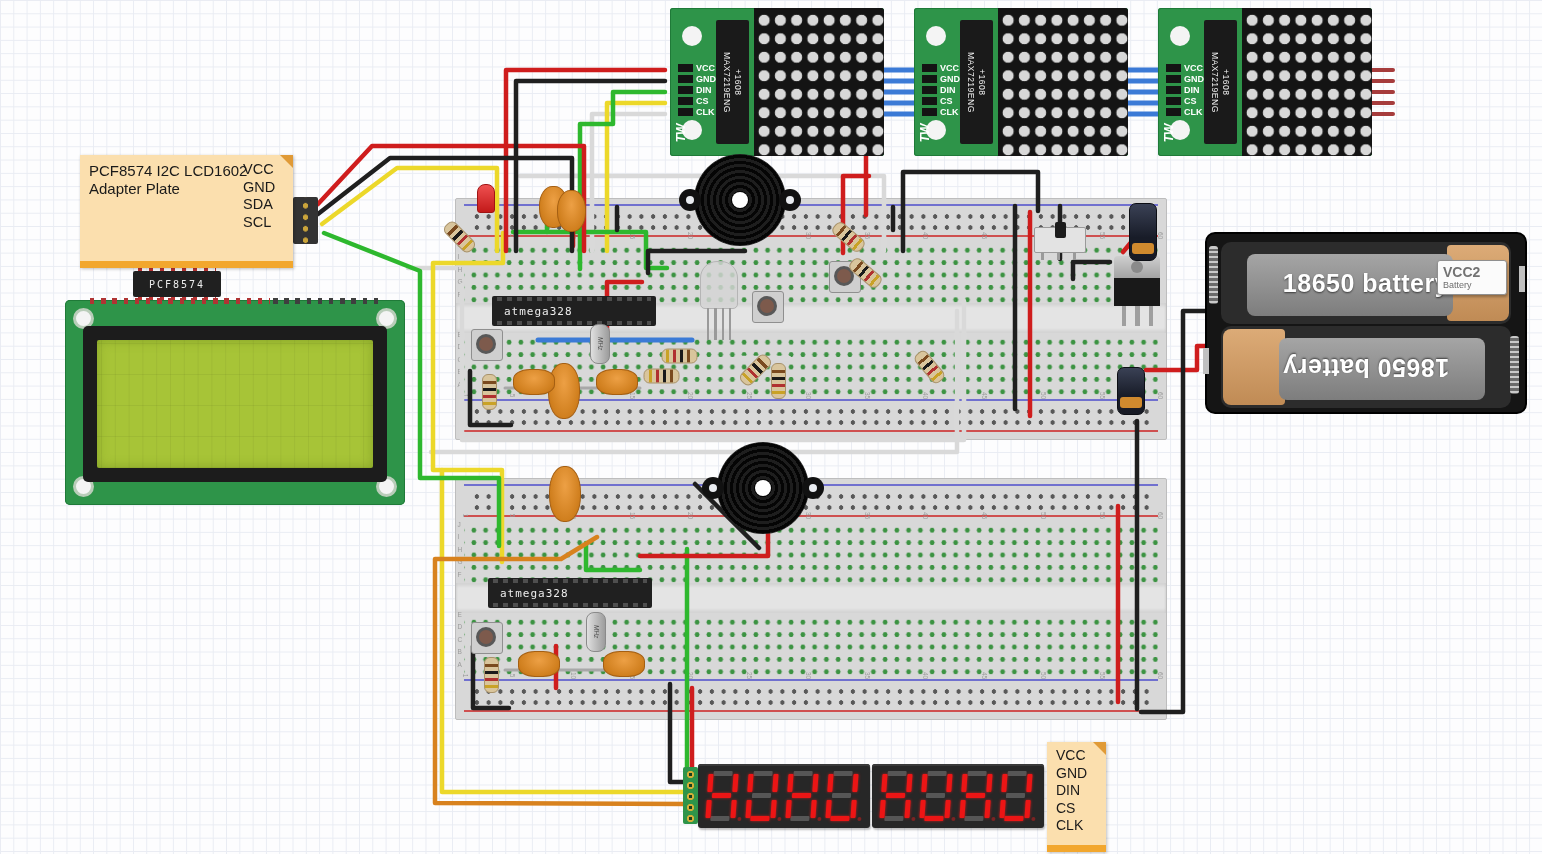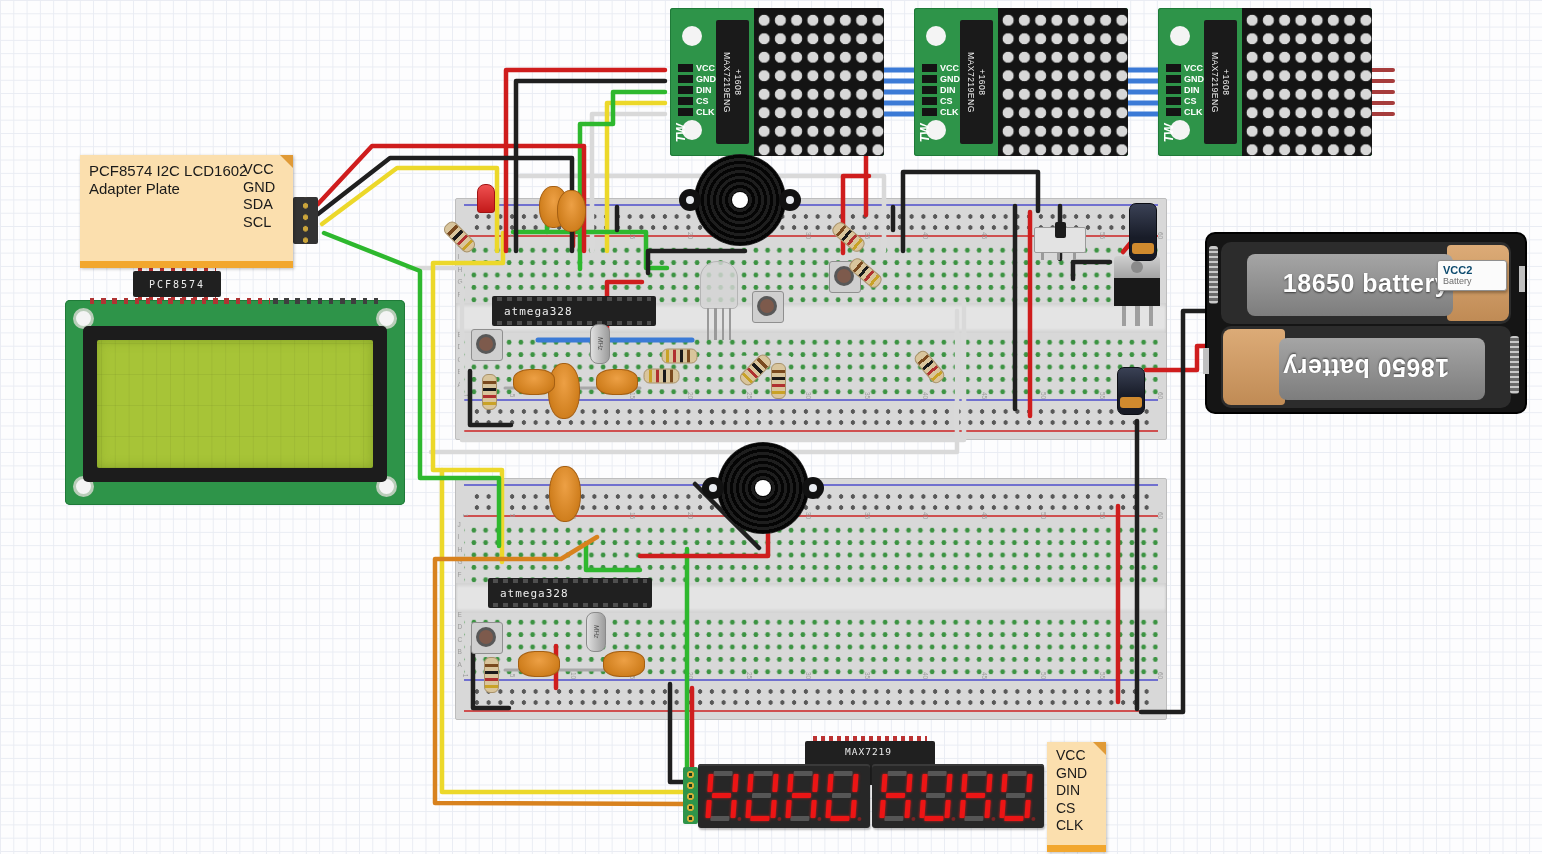--- a/index.html
+++ b/index.html
@@ -111,21 +111,21 @@
   .cell .band{position:absolute;top:12px;bottom:8px;background:linear-gradient(180deg,#a5a5a5,#7d7d7d);border-radius:8px;}
   .topc .band{left:26px;right:58px;}
   .botc .band{left:58px;right:26px;}
   .cell .txt{position:absolute;left:0;right:0;top:50%;transform:translateY(-50%);text-align:center;color:#fff;font-size:25px;font-weight:bold;letter-spacing:.5px;text-shadow:0 1px 2px rgba(0,0,0,.6);}
   .botc .txt{transform:translateY(-50%) rotate(180deg);}
   .spring{position:absolute;width:9px;height:58px;background:repeating-linear-gradient(180deg,#c9c9c9 0 2.5px,#6a6a6a 2.5px 5px);border-radius:3px;z-index:4;}
   .sp1{left:1209px;top:246px}.sp2{left:1510px;top:336px}
   .btab{position:absolute;width:6px;height:26px;background:#c0c0c0;z-index:4;}
   .bt1{left:1519px;top:266px}.bt2{left:1203px;top:348px}
   .tooltip{left:1437px;top:260px;width:58px;background:#fbfbfb;border:1px solid #8f8f8f;border-radius:3px;box-shadow:1px 2px 3px rgba(0,0,0,.3);padding:3px 5px 4px;z-index:7;}
-  .tooltip .t1{font-size:11px;font-weight:bold;color:#0c4a6e;}
+  .tooltip .t1{font-size:14px;font-weight:bold;color:#737373;}
   .tooltip .t2{font-size:9px;color:#6e6e6e;}
 
   
   .sevmod{top:764px;width:172px;height:64px;background:#272727;border-radius:3px;z-index:4;display:flex;align-items:center;gap:8px;padding-left:8px;box-sizing:border-box;box-shadow:inset 0 2px 0 #3a3a3a,1px 2px 2px rgba(0,0,0,.25);}
   .smA{left:698px}.smB{left:872px}
   .digit{position:relative;width:32px;height:52px;transform:skewX(-4deg);flex:0 0 auto;}
   .seg{position:absolute;background:#565656;border-radius:1px;}
   .seg-a{left:6px;top:1px;width:19px;height:5px}
   .seg-d{left:6px;bottom:1px;width:19px;height:5px}
   .seg-g{left:6px;top:23px;width:19px;height:5px}
@@ -484,23 +484,20 @@
   </div>
   <div class="part spring sp1"></div>
   <div class="part spring sp2"></div>
   <div class="part btab bt1"></div>
   <div class="part btab bt2"></div>
   <div class="part tooltip">
     <div class="t1">VCC2</div>
     <div class="t2">Battery</div>
   </div>
 
-  <div class="part dip m7219">
-      <span>MAX7219</span>
-    </div>
   <div class="part sevmod smA">
       <div class="digit">
         <i class="seg seg-a"></i>
         <i class="seg seg-b on"></i>
         <i class="seg seg-c on"></i>
         <i class="seg seg-d"></i>
         <i class="seg seg-e on"></i>
         <i class="seg seg-f on"></i>
         <i class="seg seg-g on"></i>
         <i class="dp"></i>

